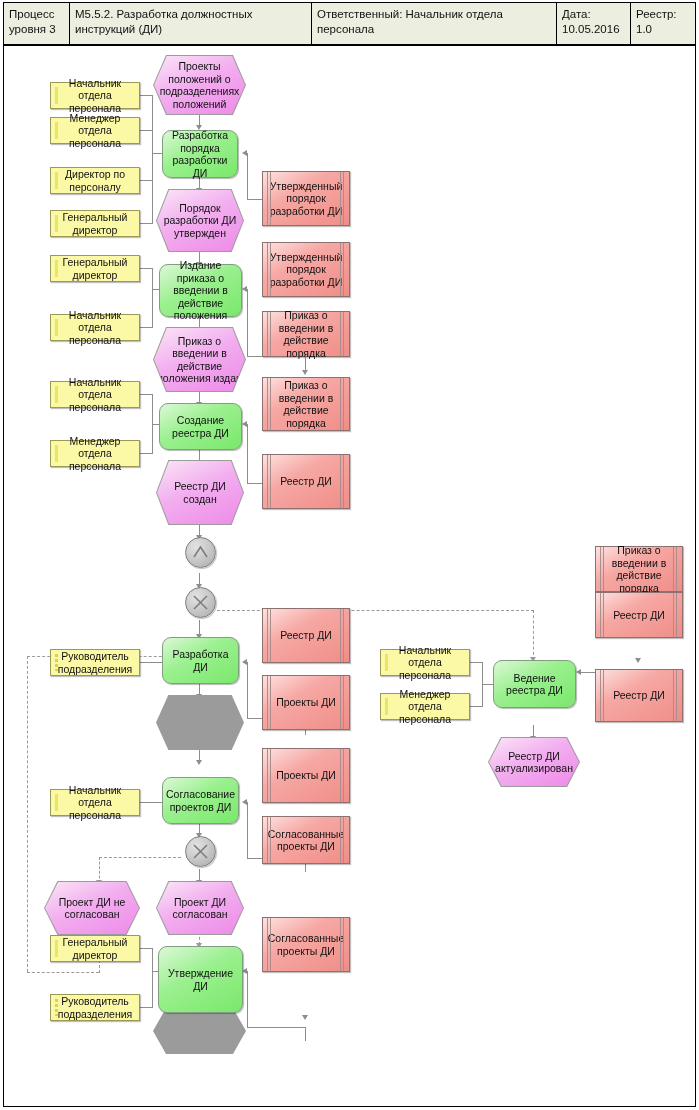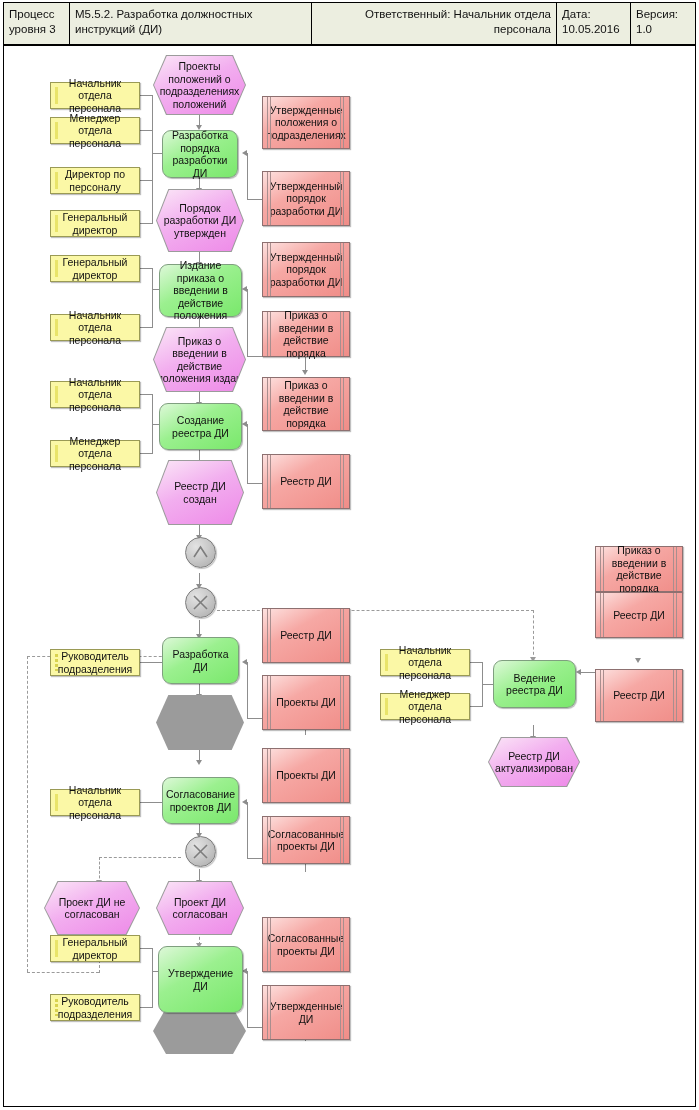--- a/index.html
+++ b/index.html
@@ -13,21 +13,21 @@
   #page{position:relative;width:699px;height:1110px;box-sizing:border-box;}
 
   
   .hdr{position:absolute;left:3px;top:2px;width:693px;height:43px;
        border:1px solid #000;box-sizing:border-box;display:flex;background:#eceee0;}
   .hdr-cell{box-sizing:border-box;border-right:1px solid #000;
             padding:4px 5px 0 5px;font-size:11.5px;line-height:14.5px;color:#111;}
   .hdr-cell:last-child{border-right:none;}
   .c1{width:66px;}
   .c2{width:242px;}
-  .c3{width:245px;text-align:right;}
+  .c3{width:245px;}
   .c4{width:74px;}
   .c5{width:64px;}
 
   
   .frame{position:absolute;left:3px;top:45px;width:693px;height:1062px;
          border:1px solid #000;box-sizing:border-box;background:#fff;}
 
   
   .node{position:absolute;box-sizing:border-box;display:flex;align-items:center;
         justify-content:center;text-align:center;font-size:10.5px;line-height:12.5px;
@@ -92,21 +92,21 @@
 
   <div class="hdr">
     <div class="hdr-cell c1">Процесс уровня 3</div>
     <div class="hdr-cell c2">М5.5.2.  Разработка должностных инструкций (ДИ)</div>
     <div class="hdr-cell c3">Ответственный: Начальник отдела персонала</div>
     <div class="hdr-cell c4">
       <div>Дата:</div>
       <div>10.05.2016</div>
     </div>
     <div class="hdr-cell c5">
-      <div>Версия:</div>
+      <div>Реестр:</div>
       <div>1.0</div>
     </div>
   </div>
 
   <div class="frame">
 
     <div class="ln lnv" style="left:195px;top:68px;height:13px;"></div>
     <div class="arw arw-d" style="left:192px;top:79px;"></div>
 
     <div class="ln lnv" style="left:195px;top:131px;height:13px;"></div>
@@ -370,27 +370,20 @@
     <div class="node role" style="left:376px;top:603px;width:90px;height:27px;">
       <div class="stripe"></div>
       <span>Начальник отдела персонала</span>
       </div>
 
     <div class="node role" style="left:376px;top:647px;width:90px;height:27px;">
       <div class="stripe"></div>
       <span>Менеджер отдела персонала</span>
       </div>
 
-    <div class="node doc" style="left:258px;top:50px;width:88px;height:53px;">
-      <div class="bar bl1"></div>
-        <div class="bar bl2"></div>
-        <div class="bar br1"></div>
-        <div class="bar br2"></div>
-      <span>Утвержденные положения о подразделениях</span>
-      </div>
 
     <div class="node doc" style="left:258px;top:125px;width:88px;height:55px;">
       <div class="bar bl1"></div>
         <div class="bar bl2"></div>
         <div class="bar br1"></div>
         <div class="bar br2"></div>
       <span>Утвержденный порядок разработки ДИ</span>
       </div>
 
     <div class="node doc" style="left:258px;top:196px;width:88px;height:55px;">
@@ -458,27 +451,20 @@
       </div>
 
     <div class="node doc" style="left:258px;top:871px;width:88px;height:55px;">
       <div class="bar bl1"></div>
         <div class="bar bl2"></div>
         <div class="bar br1"></div>
         <div class="bar br2"></div>
       <span>Согласованные проекты ДИ</span>
       </div>
 
-    <div class="node doc" style="left:258px;top:939px;width:88px;height:55px;">
-      <div class="bar bl1"></div>
-        <div class="bar bl2"></div>
-        <div class="bar br1"></div>
-        <div class="bar br2"></div>
-      <span>Утвержденные ДИ</span>
-      </div>
 
     <div class="node doc" style="left:591px;top:500px;width:88px;height:46px;">
       <div class="bar bl1"></div>
         <div class="bar bl2"></div>
         <div class="bar br1"></div>
         <div class="bar br2"></div>
       <span>Приказ о введении в действие порядка</span>
       </div>
 
     <div class="node doc" style="left:591px;top:546px;width:88px;height:46px;">

